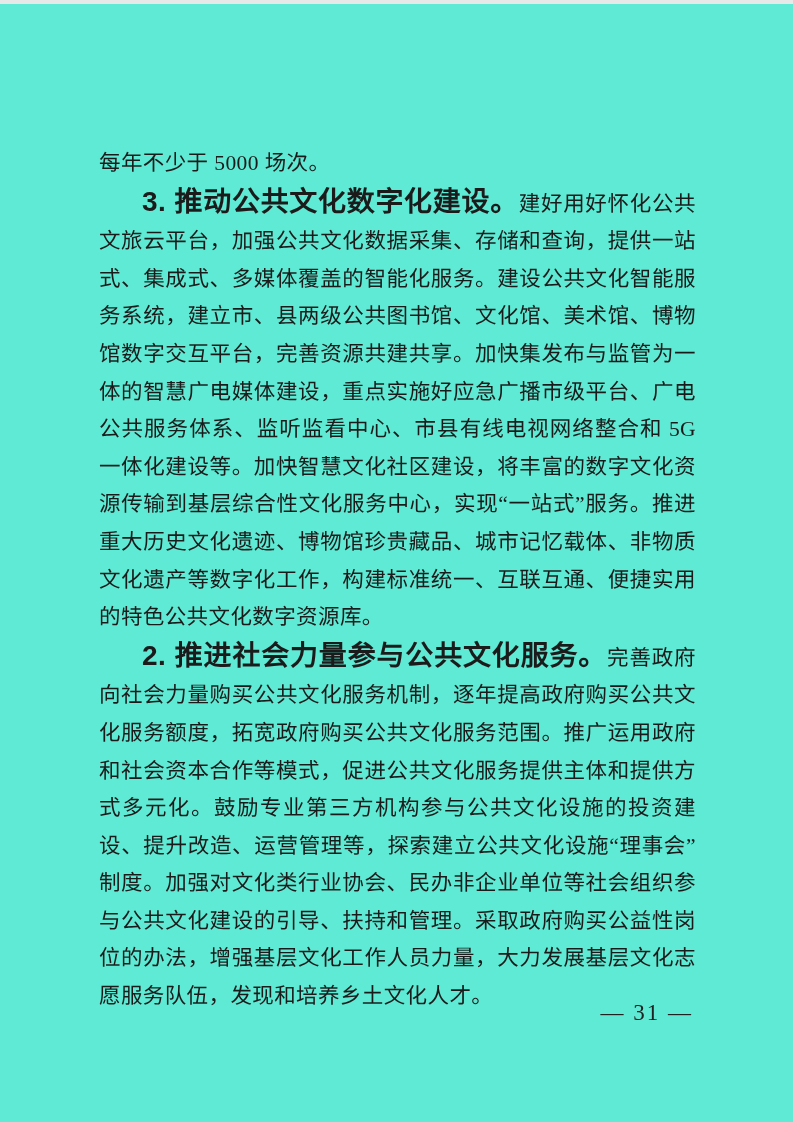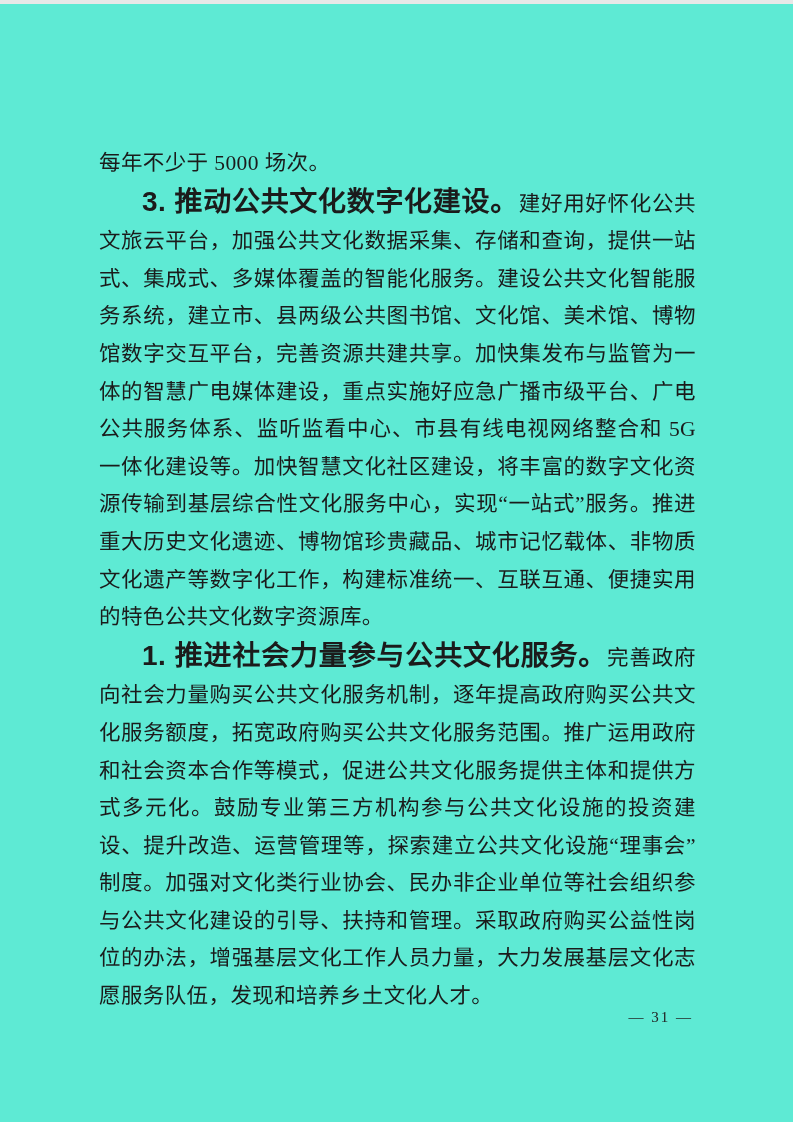--- a/index.html
+++ b/index.html
@@ -36,37 +36,37 @@
   }
   .para .lead {
     font-weight: bold;
     font-family: "Liberation Sans", "DejaVu Sans", sans-serif;
     font-size: 28px;
   }
   .page-footer {
     position: absolute;
     right: 100px;
     bottom: 100px;
-    font-size: 15px;
+    font-size: 23px;
     letter-spacing: 2px;
     color: #222222;
     font-family: "Liberation Serif", "DejaVu Serif", serif;
     text-align: right;
   }
 </style>
 </head>
 <body>
 
 <div class="page">
 
   <div class="text-block">
 
     <p class="para"><span>每年不少于 5000 场次。</span></p>
 
     <p class="para indent"><span class="lead">3. 推动公共文化数字化建设。</span><span>建好用好怀化公共文旅云平台，加强公共文化数据采集、存储和查询，提供一站式、集成式、多媒体覆盖的智能化服务。建设公共文化智能服务系统，建立市、县两级公共图书馆、文化馆、美术馆、博物馆数字交互平台，完善资源共建共享。加快集发布与监管为一体的智慧广电媒体建设，重点实施好应急广播市级平台、广电公共服务体系、监听监看中心、市县有线电视网络整合和 5G 一体化建设等。加快智慧文化社区建设，将丰富的数字文化资源传输到基层综合性文化服务中心，实现“一站式”服务。推进重大历史文化遗迹、博物馆珍贵藏品、城市记忆载体、非物质文化遗产等数字化工作，构建标准统一、互联互通、便捷实用的特色公共文化数字资源库。</span></p>
 
-    <p class="para indent"><span class="lead">1. 推进社会力量参与公共文化服务。</span><span>完善政府向社会力量购买公共文化服务机制，逐年提高政府购买公共文化服务额度，拓宽政府购买公共文化服务范围。推广运用政府和社会资本合作等模式，促进公共文化服务提供主体和提供方式多元化。鼓励专业第三方机构参与公共文化设施的投资建设、提升改造、运营管理等，探索建立公共文化设施“理事会”制度。加强对文化类行业协会、民办非企业单位等社会组织参与公共文化建设的引导、扶持和管理。采取政府购买公益性岗位的办法，增强基层文化工作人员力量，大力发展基层文化志愿服务队伍，发现和培养乡土文化人才。</span></p>
+    <p class="para indent"><span class="lead">2. 推进社会力量参与公共文化服务。</span><span>完善政府向社会力量购买公共文化服务机制，逐年提高政府购买公共文化服务额度，拓宽政府购买公共文化服务范围。推广运用政府和社会资本合作等模式，促进公共文化服务提供主体和提供方式多元化。鼓励专业第三方机构参与公共文化设施的投资建设、提升改造、运营管理等，探索建立公共文化设施“理事会”制度。加强对文化类行业协会、民办非企业单位等社会组织参与公共文化建设的引导、扶持和管理。采取政府购买公益性岗位的办法，增强基层文化工作人员力量，大力发展基层文化志愿服务队伍，发现和培养乡土文化人才。</span></p>
 
   </div>
 
   <div class="page-footer">— 31 —</div>
 
 </div>
 
 </body></html>

